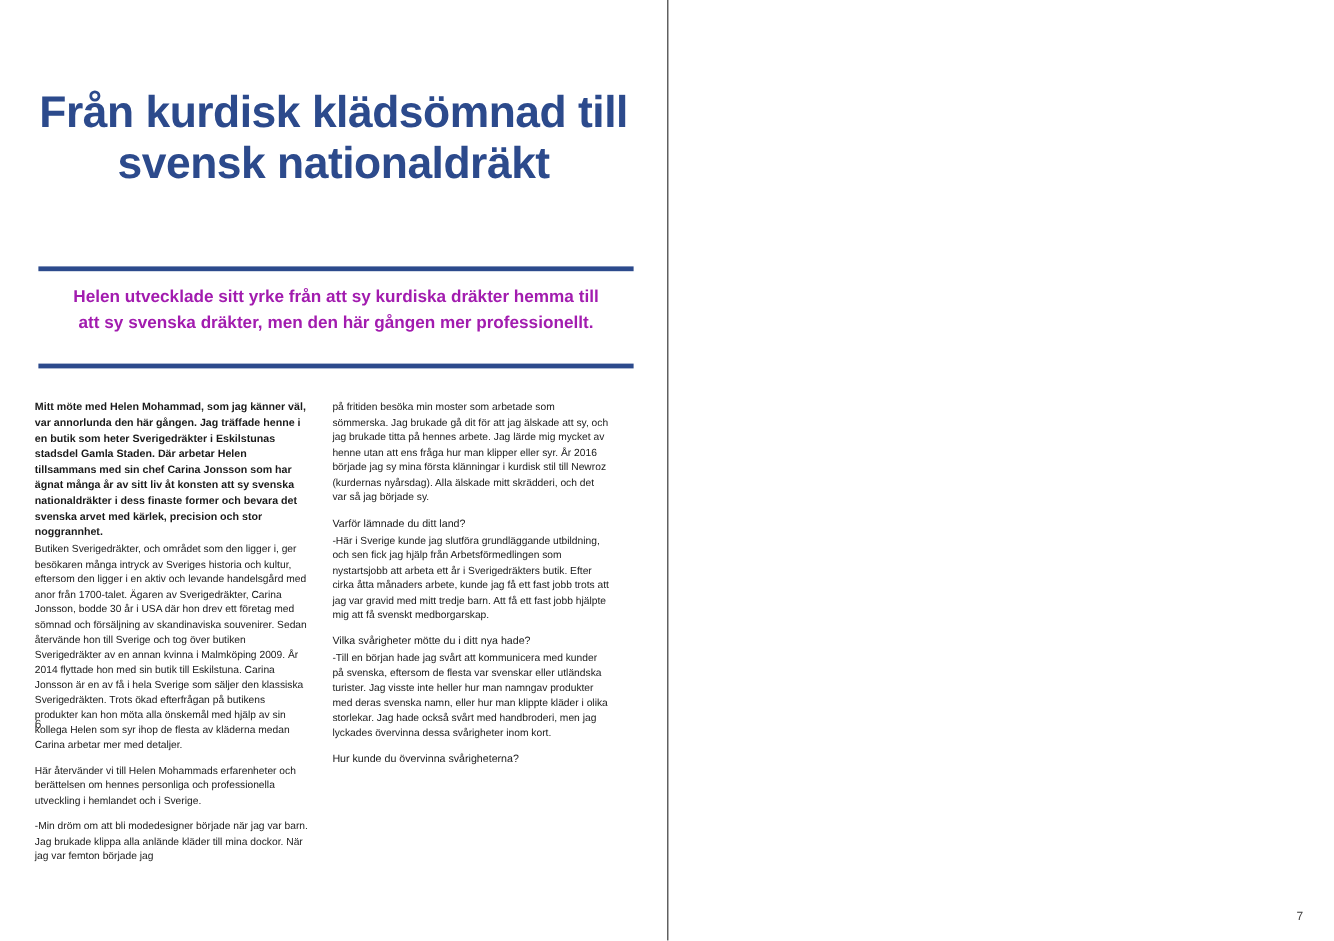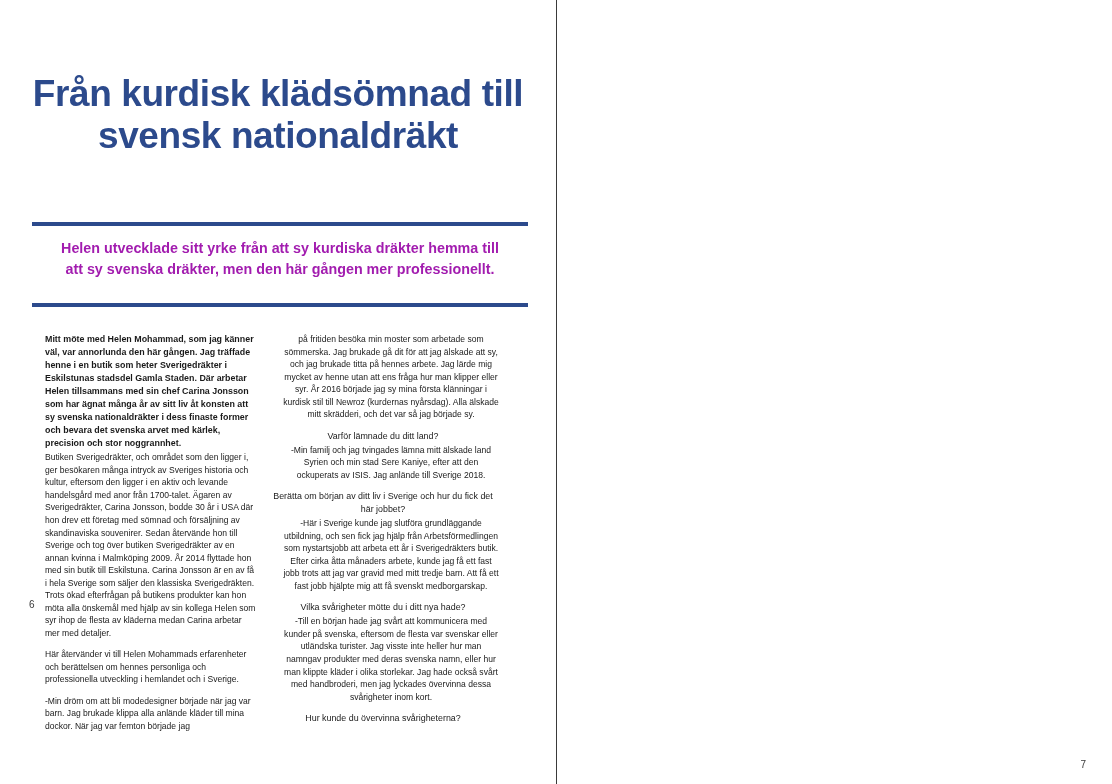--- a/index.html
+++ b/index.html
@@ -76,23 +76,23 @@
 
   
   .col {
     position: absolute;
     font-size: 8.55px;
     line-height: 1.465;
     color: #1a1a1a;
     text-align: left;
   }
   .col-l1 { left: 29px;  top: 333px; width: 229px; }
-  .col-l2 { left: 267px; top: 333px; width: 232px; text-align: center; }
+  .col-l2 { left: 277px; top: 333px; width: 232px; }
 
-  .col p { margin: 0 0 9px 16px; }
+  .col p { margin: 0 0 9px 0; }
   .col p.lead-bold {
     font-weight: bold;
     font-size: 8.9px;
     margin-bottom: 1px;
   }
   .col p.q {
     font-weight: normal;
     font-size: 8.9px;
     margin: 9px 0 1px 0;
   }
@@ -130,22 +130,20 @@
     <div class="col col-l1">
       <p class="lead-bold">Mitt möte med Helen Mohammad, som jag känner väl, var annorlunda den här gången. Jag träffade henne i en butik som heter Sverigedräkter i Eskilstunas stadsdel Gamla Staden. Där arbetar Helen tillsammans med sin chef Carina Jonsson som har ägnat många år av sitt liv åt konsten att sy svenska nationaldräkter i dess finaste former och bevara det svenska arvet med kärlek, precision och stor noggrannhet.</p>
       <p>Butiken Sverigedräkter, och området som den ligger i, ger besökaren många intryck av Sveriges historia och kultur, eftersom den ligger i en aktiv och levande handelsgård med anor från 1700-talet. Ägaren av Sverigedräkter, Carina Jonsson, bodde 30 år i USA där hon drev ett företag med sömnad och försäljning av skandinaviska souvenirer. Sedan återvände hon till Sverige och tog över butiken Sverigedräkter av en annan kvinna i Malmköping 2009. År 2014 flyttade hon med sin butik till Eskilstuna. Carina Jonsson är en av få i hela Sverige som säljer den klassiska Sverigedräkten. Trots ökad efterfrågan på butikens produkter kan hon möta alla önskemål med hjälp av sin kollega Helen som syr ihop de flesta av kläderna medan Carina arbetar mer med detaljer.</p>
       <p>Här återvänder vi till Helen Mohammads erfarenheter och berättelsen om hennes personliga och professionella utveckling i hemlandet och i Sverige.</p>
       <p>-Min dröm om att bli modedesigner började när jag var barn. Jag brukade klippa alla anlände kläder till mina dockor. När jag var femton började jag</p>
     </div>
 
     <div class="col col-l2">
       <p>på fritiden besöka min moster som arbetade som sömmerska. Jag brukade gå dit för att jag älskade att sy, och jag brukade titta på hennes arbete. Jag lärde mig mycket av henne utan att ens fråga hur man klipper eller syr. År 2016 började jag sy mina första klänningar i kurdisk stil till Newroz (kurdernas nyårsdag). Alla älskade mitt skrädderi, och det var så jag började sy.</p>
       <p class="q">Varför lämnade du ditt land?</p>
-      <p>-Min familj och jag tvingades lämna mitt älskade land Syrien och min stad Sere Kaniye, efter att den ockuperats av ISIS. Jag anlände till Sverige 2018.</p>
-      <p class="q">Berätta om början av ditt liv i Sverige och hur du fick det här jobbet?</p>
       <p>-Här i Sverige kunde jag slutföra grundläggande utbildning, och sen fick jag hjälp från Arbetsförmedlingen som nystartsjobb att arbeta ett år i Sverigedräkters butik. Efter cirka åtta månaders arbete, kunde jag få ett fast jobb trots att jag var gravid med mitt tredje barn. Att få ett fast jobb hjälpte mig att få svenskt medborgarskap.</p>
       <p class="q">Vilka svårigheter mötte du i ditt nya hade?</p>
       <p>-Till en början hade jag svårt att kommunicera med kunder på svenska, eftersom de flesta var svenskar eller utländska turister. Jag visste inte heller hur man namngav produkter med deras svenska namn, eller hur man klippte kläder i olika storlekar. Jag hade också svårt med handbroderi, men jag lyckades övervinna dessa svårigheter inom kort.</p>
       <p class="q">Hur kunde du övervinna svårigheterna?</p>
     </div>
 
     <div class="pageno pageno-left">6</div>
   </div>
 
   <div class="spine"></div>

